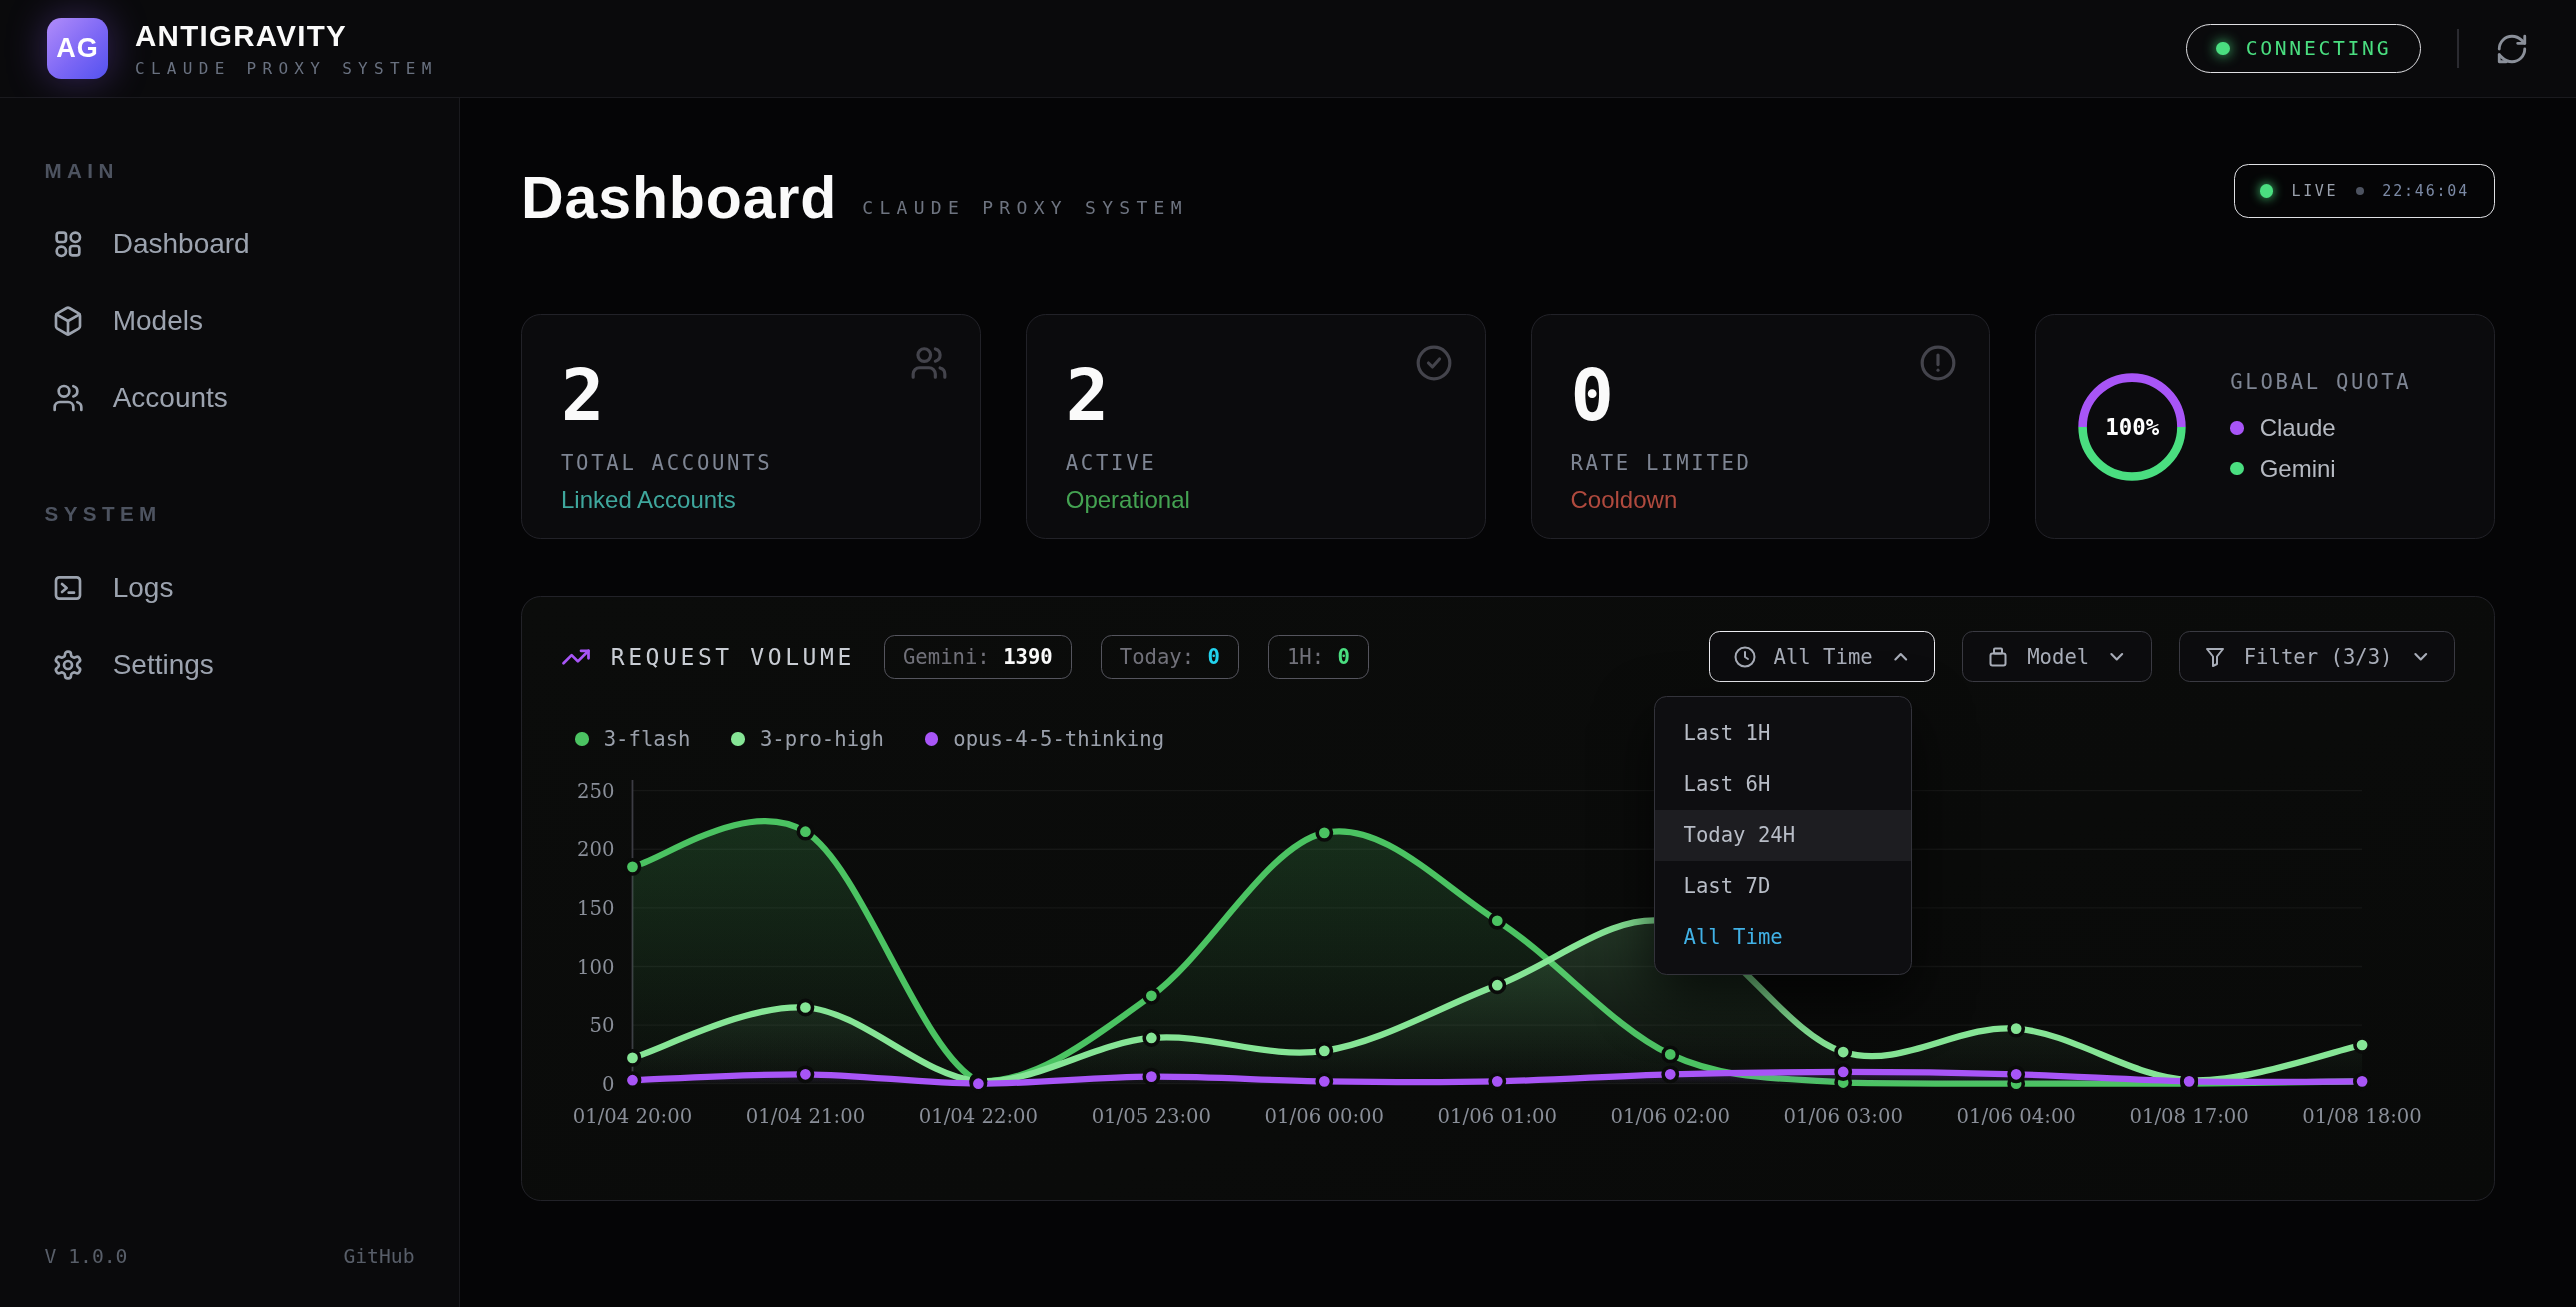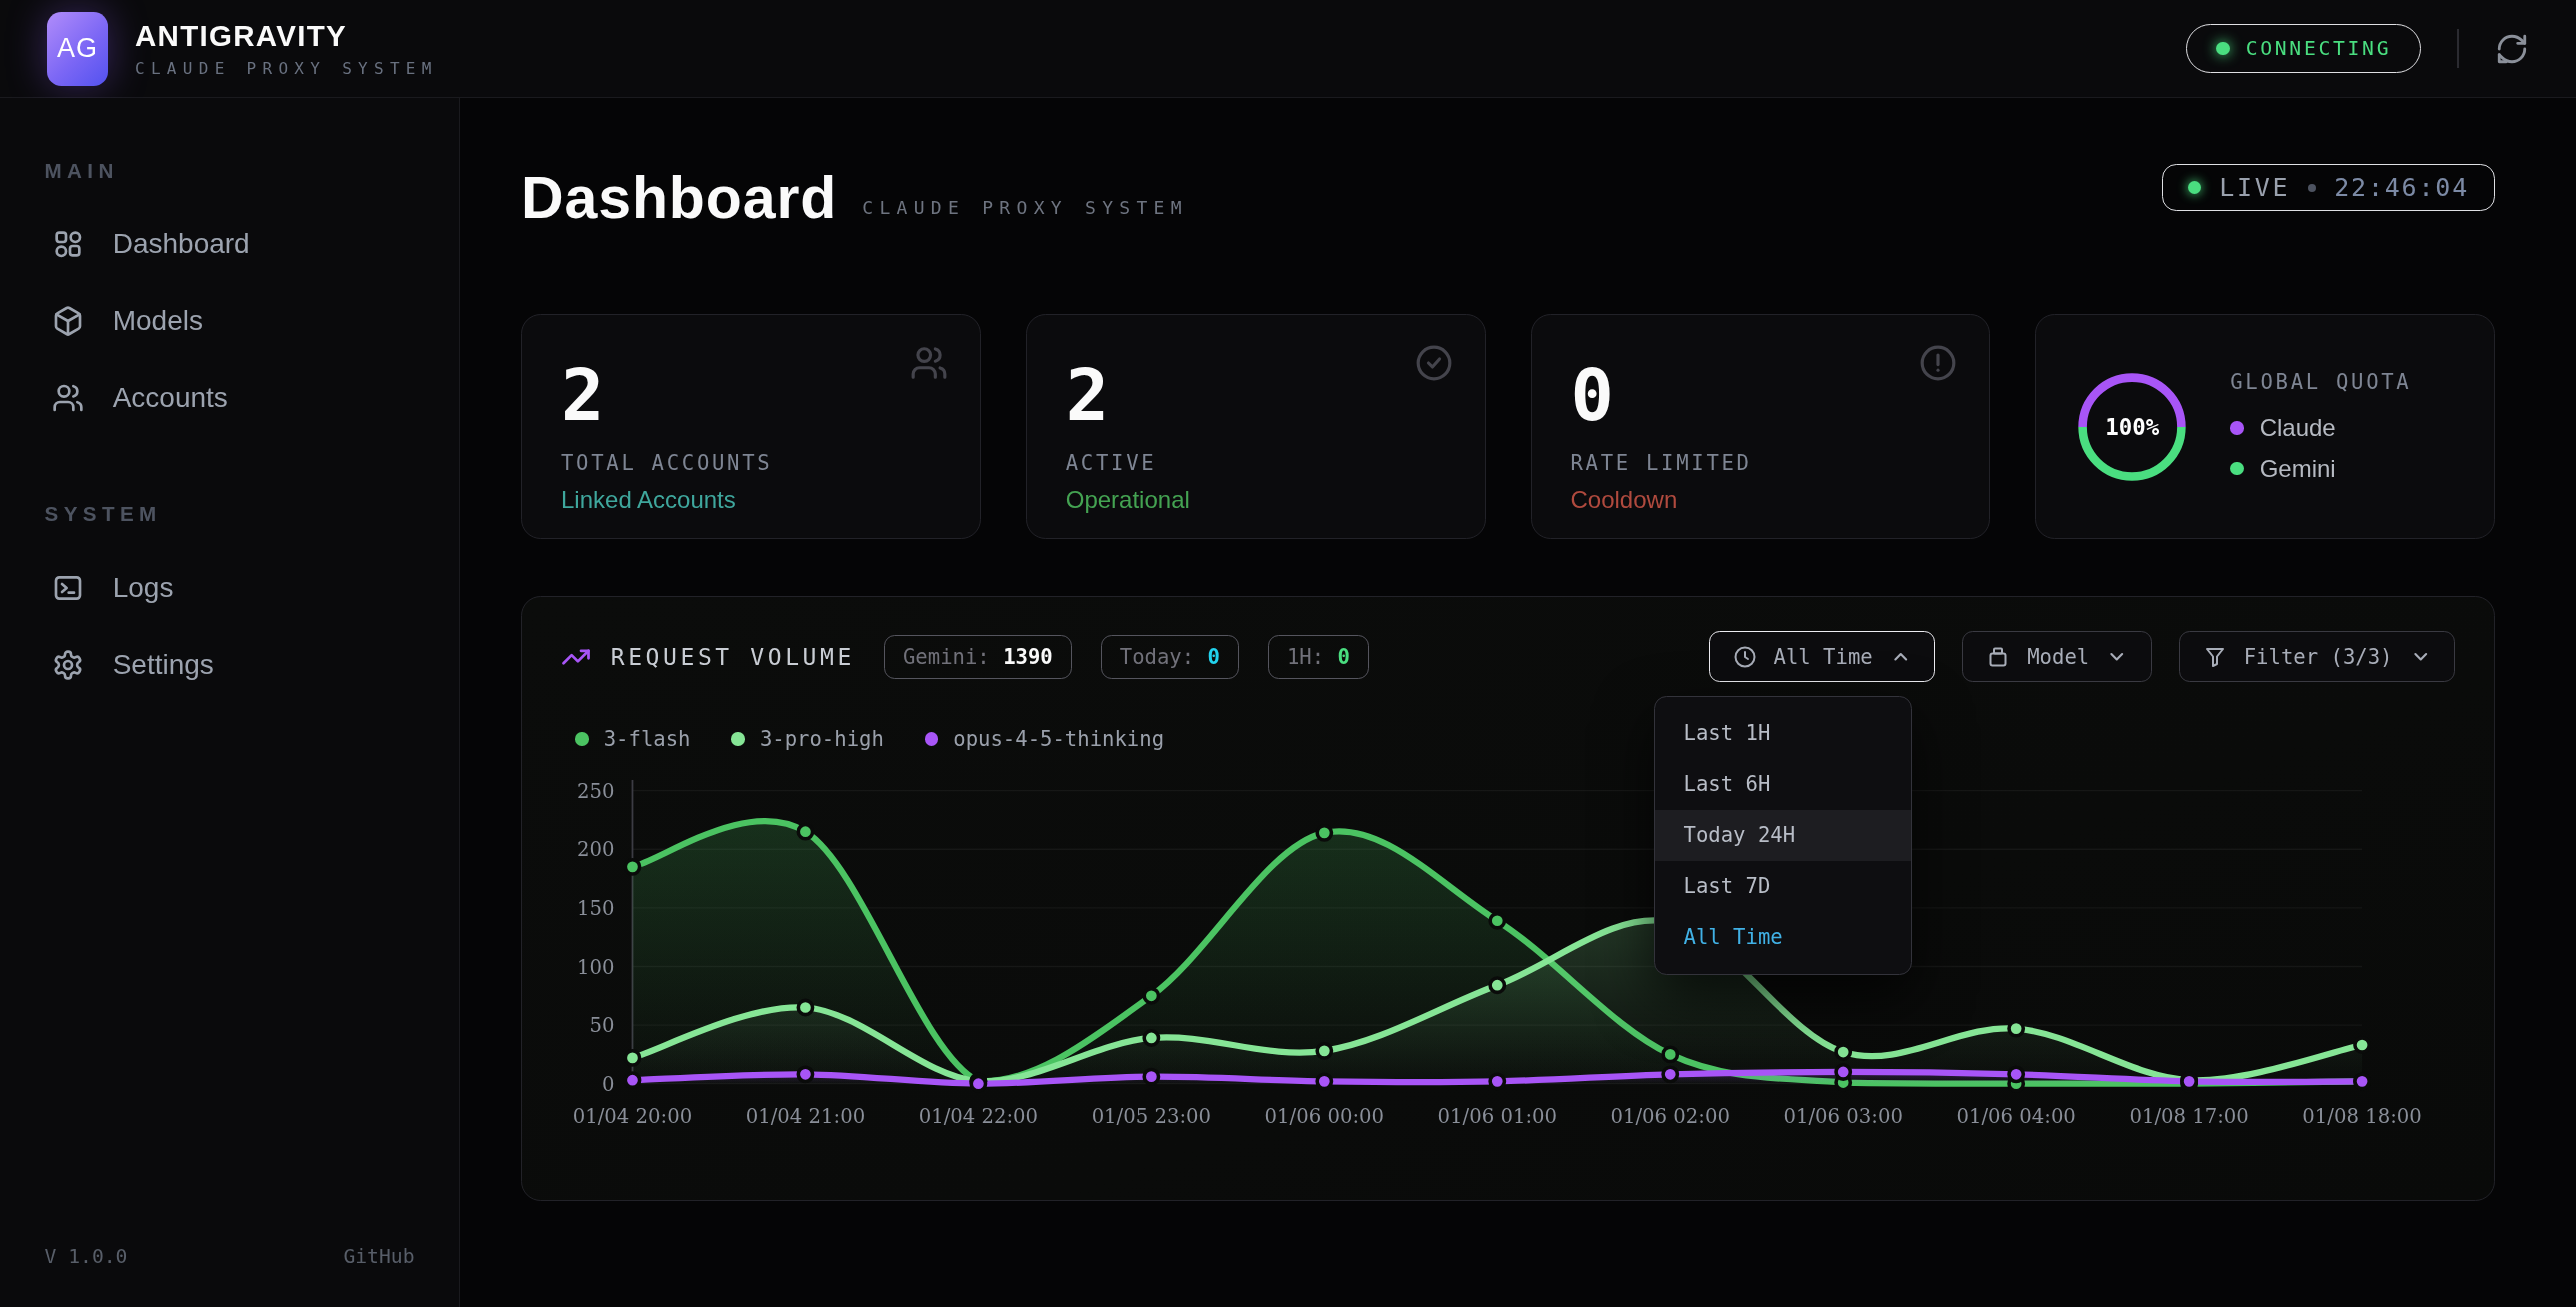--- a/index.html
+++ b/index.html
@@ -11,24 +11,24 @@
   }
   .mono { font-family:"DejaVu Sans Mono", monospace; }
 
   
   .topbar {
     height:98px; background:#0a0a0c; border-bottom:0.9px solid #1a1a1e;
     display:flex; align-items:center; justify-content:space-between; padding:0 47px;
   }
   .brand { display:flex; align-items:center; gap:27px; }
   .logo {
-    width:61px; height:74px; border-radius:14.3px; color:#fff;
+    width:61px; height:61px; border-radius:14.3px; color:#fff;
     background:linear-gradient(135deg,#b18cfa 0%,#7c67f5 55%,#5352ef 100%);
     display:flex; align-items:center; justify-content:center;
-    font-size:27px; font-weight:normal; letter-spacing:0.9px;
+    font-size:27px; font-weight:bold; letter-spacing:0.9px;
     box-shadow:0 0 39px rgba(139,92,246,.35);
   }
   .app-name { font-size:29.5px; font-weight:bold; letter-spacing:1.3px; color:#fafafa; }
   .app-sub  { font-size:16px; color:#697180; letter-spacing:6.3px; margin-top:6.3px; }
   .top-right { display:flex; align-items:center; gap:36px; }
   .conn-pill {
     display:flex; align-items:center; gap:16px;
     border:1.8px solid #e0e0e4; border-radius:894px; padding:11.6px 29px;
   }
   .dot { border-radius:50%; display:inline-block; }
@@ -54,21 +54,21 @@
     font-size:19.7px; color:#585e69; padding:0 12.5px; }
 
   
   .main { flex:1; padding:66px 81px 0 61px; position:relative; background:#050506; }
   .page-head { display:flex; justify-content:space-between; align-items:flex-start; }
   .title-row { display:flex; align-items:center; gap:25px; }
   .page-title { font-size:59px; font-weight:bold; color:#fafafa; letter-spacing:0.9px; }
   .page-sub { font-size:18px; color:#6e7480; letter-spacing:6.3px; margin-top:18px; }
   .live-pill {
     display:flex; align-items:center; gap:18px; border:1.8px solid #dfe0e4;
-    border-radius:14.3px; padding:8px 25px; font-size:25px;
+    border-radius:14.3px; padding:17px 25px; font-size:15px;
   }
   .live-label { color:#9aa1ad; letter-spacing:2.7px; }
   .live-sep { width:8px; height:8px; background:#4d5360; }
   .live-time { color:#7c8aa5; letter-spacing:1.8px; }
 
   
   .stats { display:flex; gap:45px; margin-top:82px; }
   .card {
     flex:1; background:#0b0b0d; border:0.9px solid #222228; border-radius:19.7px;
     padding:34px 39px; position:relative; height:225px;

